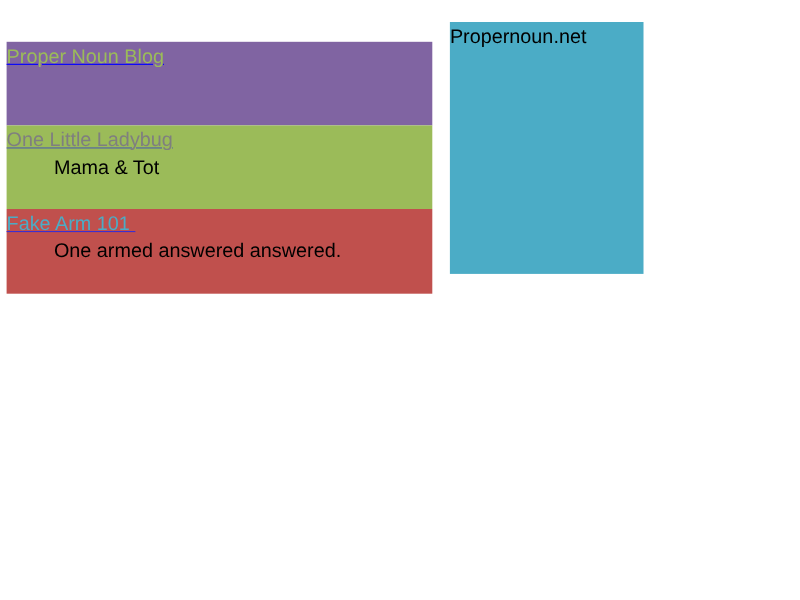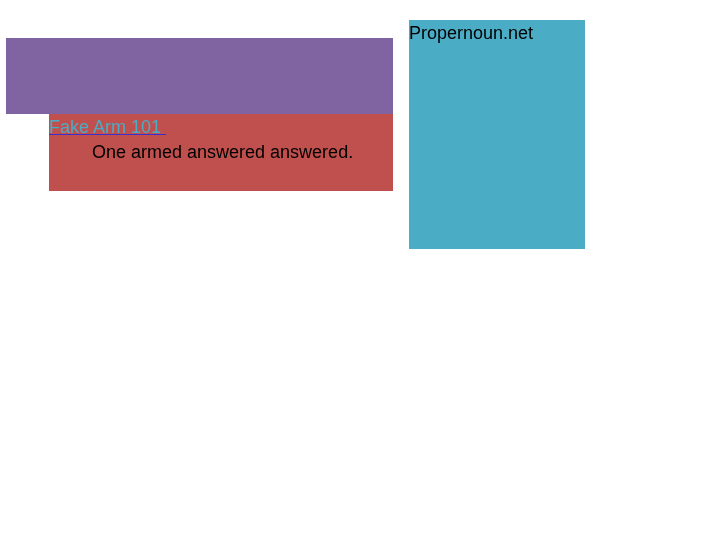--- a/index.html
+++ b/index.html
@@ -50,22 +50,27 @@
       line-height: 22px;
       padding-top: 2px;
       color: #000000;
     }
   </style>
 </head>
 <body>
 
 <div class="left-col">
   <div class="band b1" style="background:#8064a2;">
+    <a href="#" style="color:#9bbb59; text-decoration-color:#0000ff;">Proper Noun Blog</a>
   </div>
-  <div class="band b3" style="background:#c0504d;margin-left:43px;">
+  <div class="band b2" style="background:#9bbb59;">
+    <a href="#" style="color:#7f7f7f; text-decoration-color:#4f5fa8;">One Little Ladybug</a>
+    <div class="desc">Mama &amp; Tot</div>
+  </div>
+  <div class="band b3" style="background:#c0504d;">
     <a href="#" style="color:#4bacc6; text-decoration-color:#3b2fd0; white-space:pre;">Fake Arm 101 </a>
     <div class="desc">One armed answered answered.</div>
   </div>
 </div>
 
 <div class="right-col" style="background:#4bacc6;">
   <div class="site-title">Propernoun.net</div>
 </div>
 
 </body></html>

